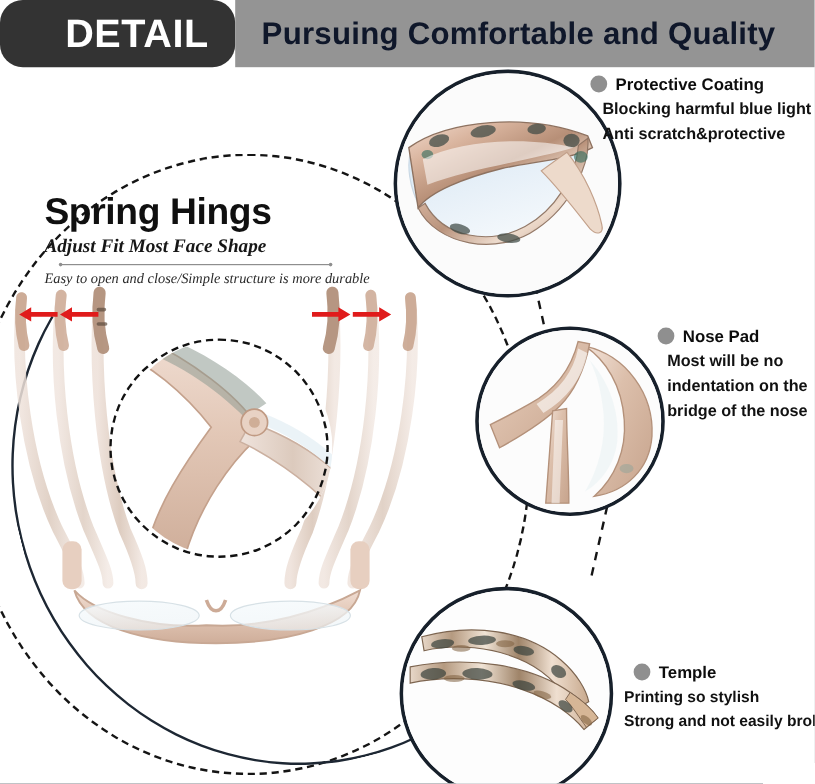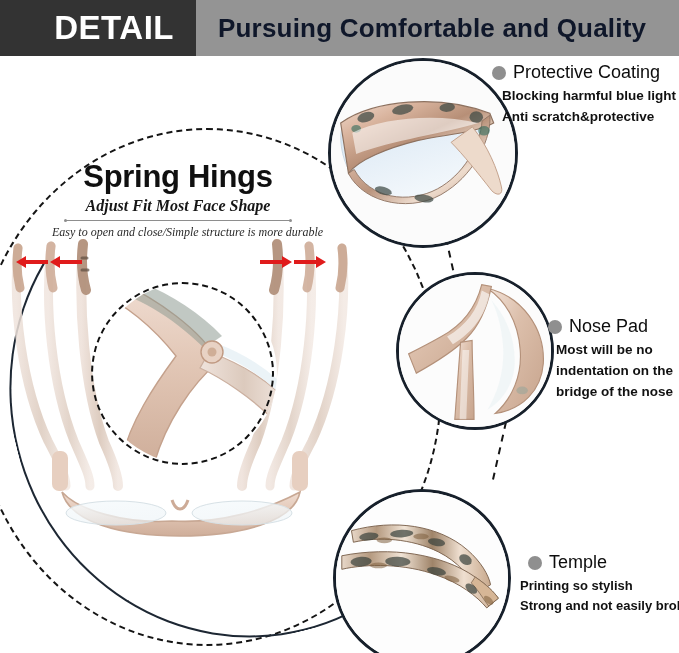--- a/index.html
+++ b/index.html
@@ -30,20 +30,21 @@
     display: flex;
     align-items: stretch;
   }
   .header-dark {
     width: 196px;
     background: #333333;
     display: flex;
     align-items: center;
     justify-content: flex-end;
     padding-right: 22px;
+    border-radius: 19px;
   }
   .header-dark .txt {
     color: #ffffff;
     font-size: 33px;
     font-weight: bold;
     letter-spacing: 0.5px;
     font-family: "Liberation Sans", sans-serif;
   }
   .header-gray {
     flex: 1;
@@ -76,23 +77,22 @@
     width: 470px; height: 490px;
     border: 2px solid #1d2733;
     border-top-color: transparent;
     border-right-color: transparent;
     transform: rotate(-14deg);
   }
 
   
   .title-block {
     position: absolute;
-    left: 52px; top: 160px;
+    left: 37px; top: 160px;
     width: 252px;
-    text-align: center;
     z-index: 6;
   }
   .title-main {
     font-size: 31px;
     font-weight: bold;
     color: #101010;
     letter-spacing: -0.3px;
     line-height: 1.08;
     font-family: "Liberation Sans", sans-serif;
   }
@@ -181,39 +181,39 @@
     gap: 7px;
     margin-bottom: 3px;
   }
   .bullet-dot {
     width: 14px; height: 14px;
     border-radius: 50%;
     background: #8f8f8f;
     flex: 0 0 auto;
   }
   .callout-title {
-    font-size: 18px;
-    font-weight: normal;
+    font-size: 14px;
+    font-weight: bold;
     color: #0d0d0d;
     white-space: nowrap;
     font-family: "Liberation Sans", sans-serif;
   }
   .callout-line {
     font-size: 13.5px;
     font-weight: bold;
     color: #111111;
     line-height: 1.55;
     white-space: nowrap;
     font-family: "Liberation Sans", sans-serif;
   }
 
   .callout-coating { left: 492px; top: 62px; }
   .callout-coating .callout-lines { padding-left: 10px; }
 
-  .callout-nosepad { left: 548px; top: 272px; margin-top: 44px; }
+  .callout-nosepad { left: 548px; top: 272px; }
   .callout-nosepad .callout-lines { padding-left: 8px; }
 
   .callout-temple { left: 520px; top: 552px; }
   .callout-temple .callout-head { padding-left: 8px; }
   .callout-temple .callout-lines { padding-left: 0px; }
   .callout-temple .callout-line { font-size: 13px; }
 </style>
 </head>
 <body>
 

